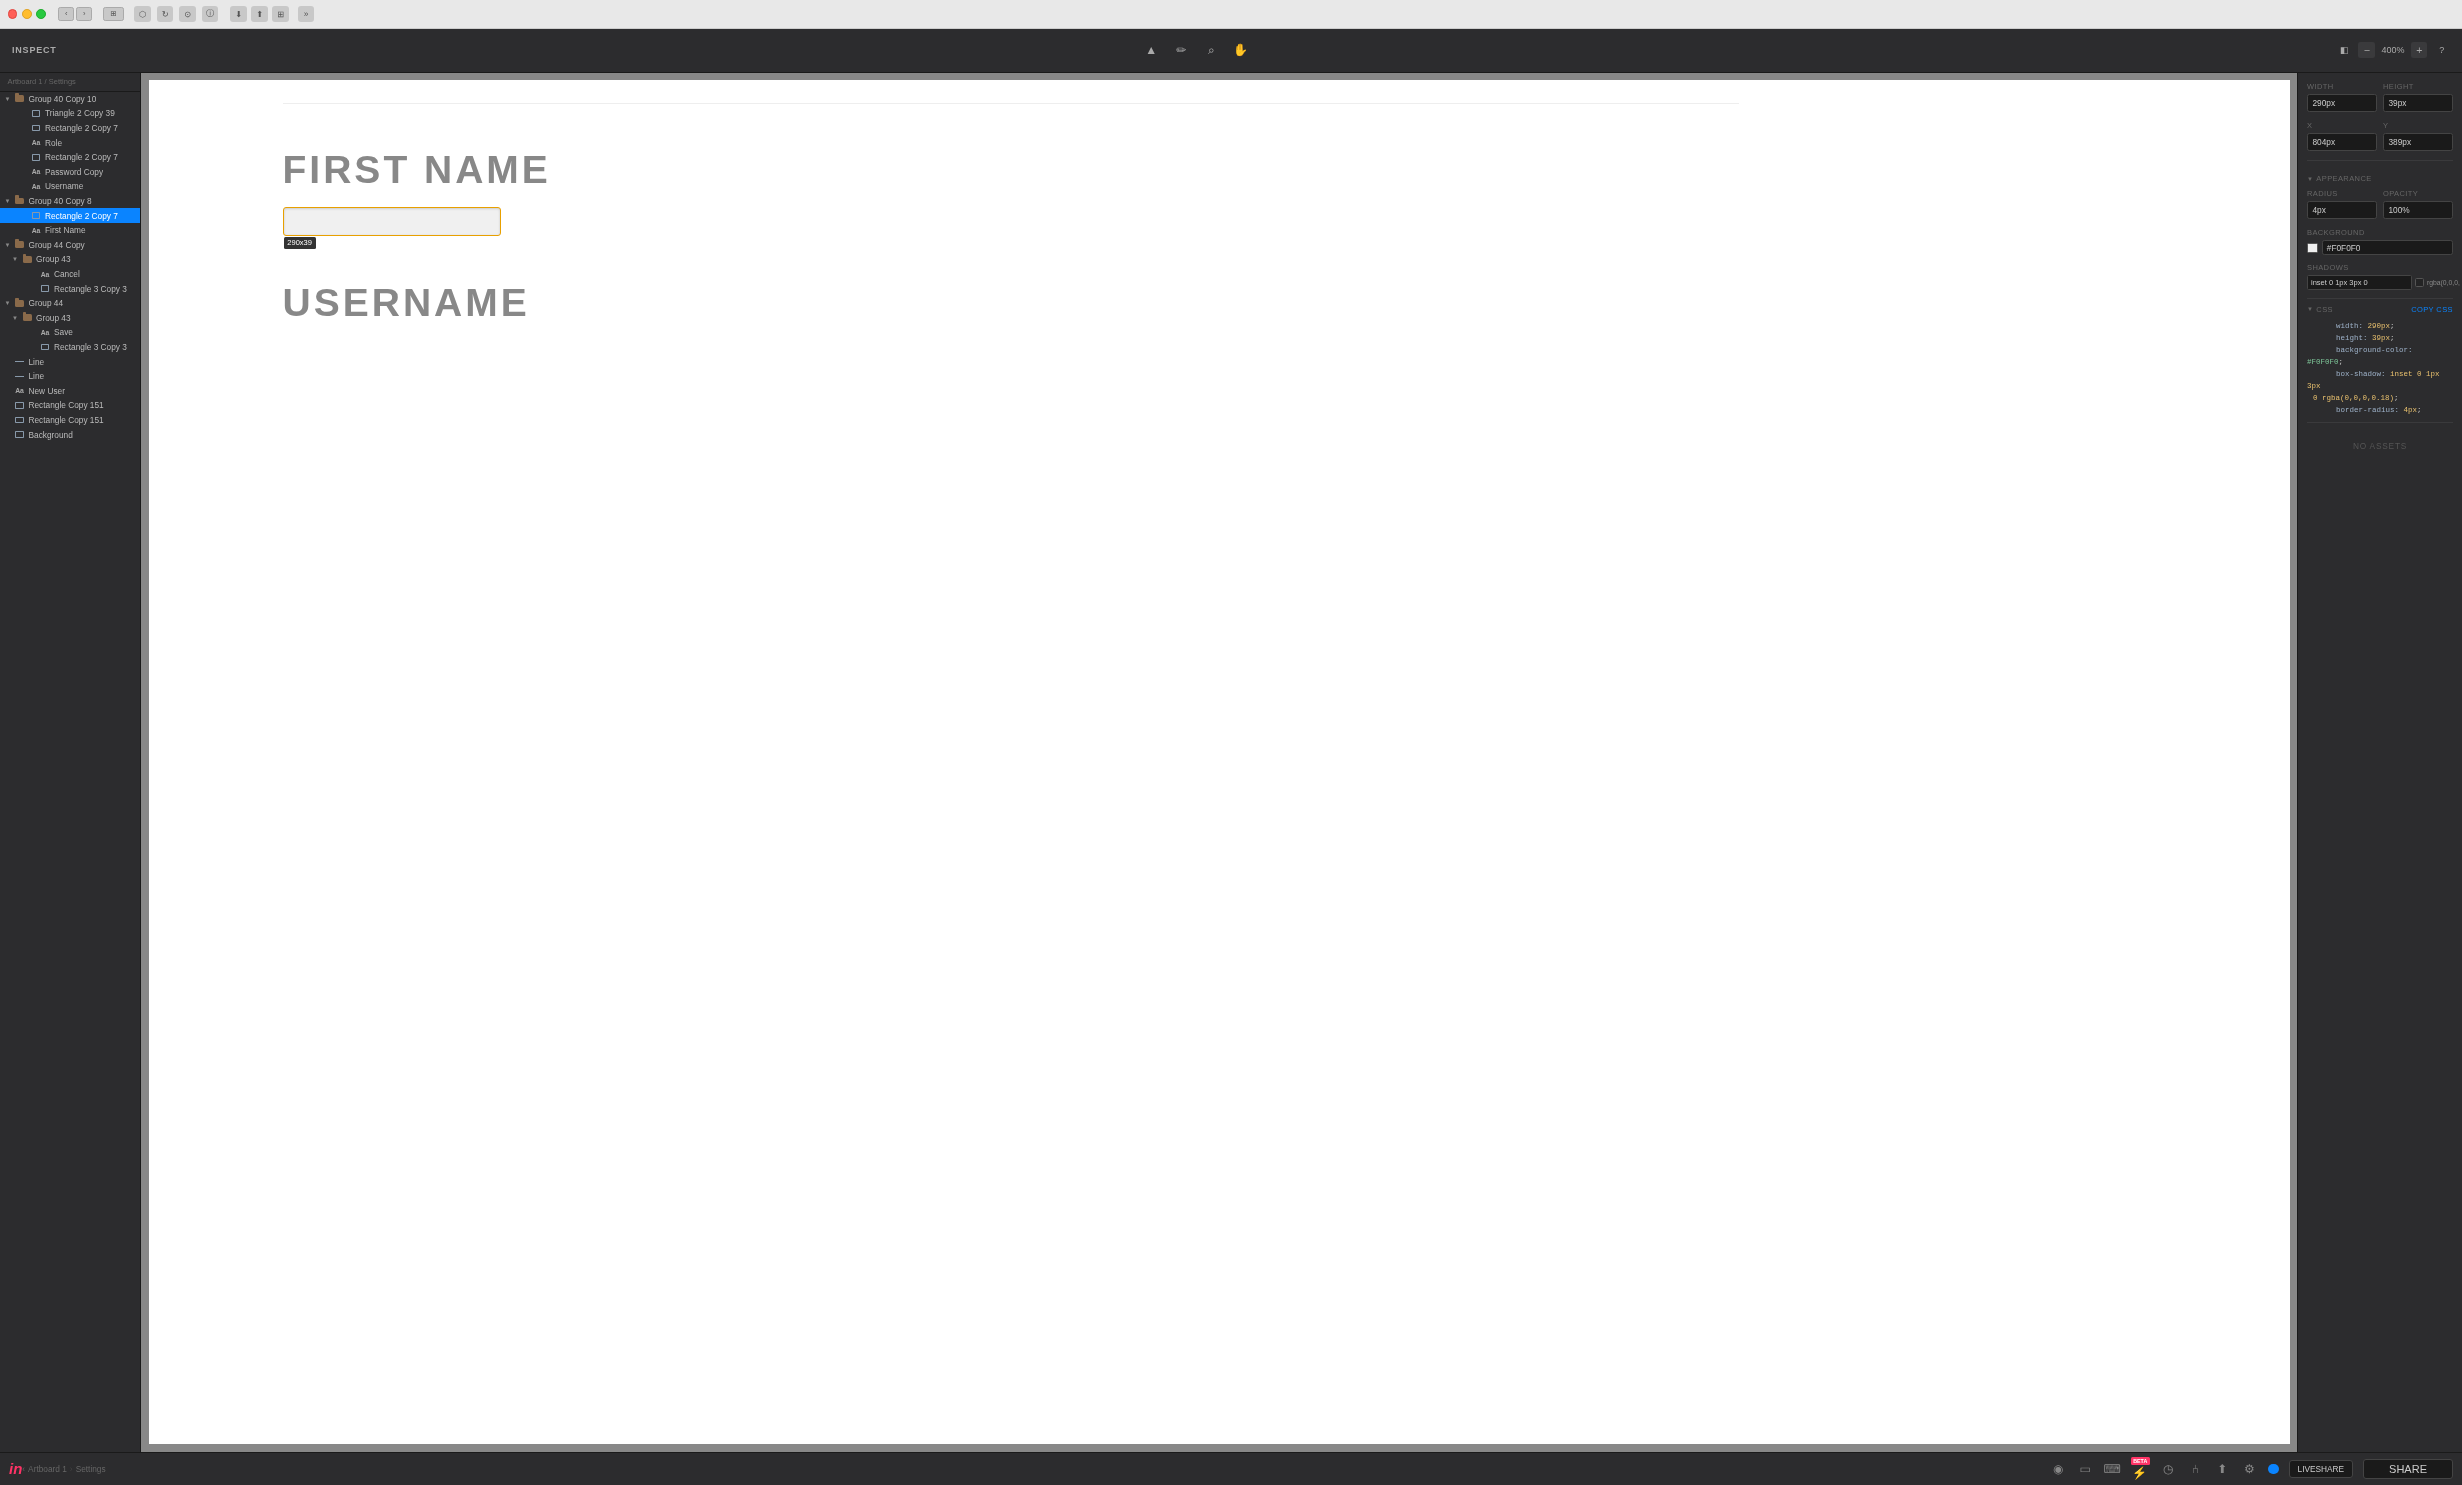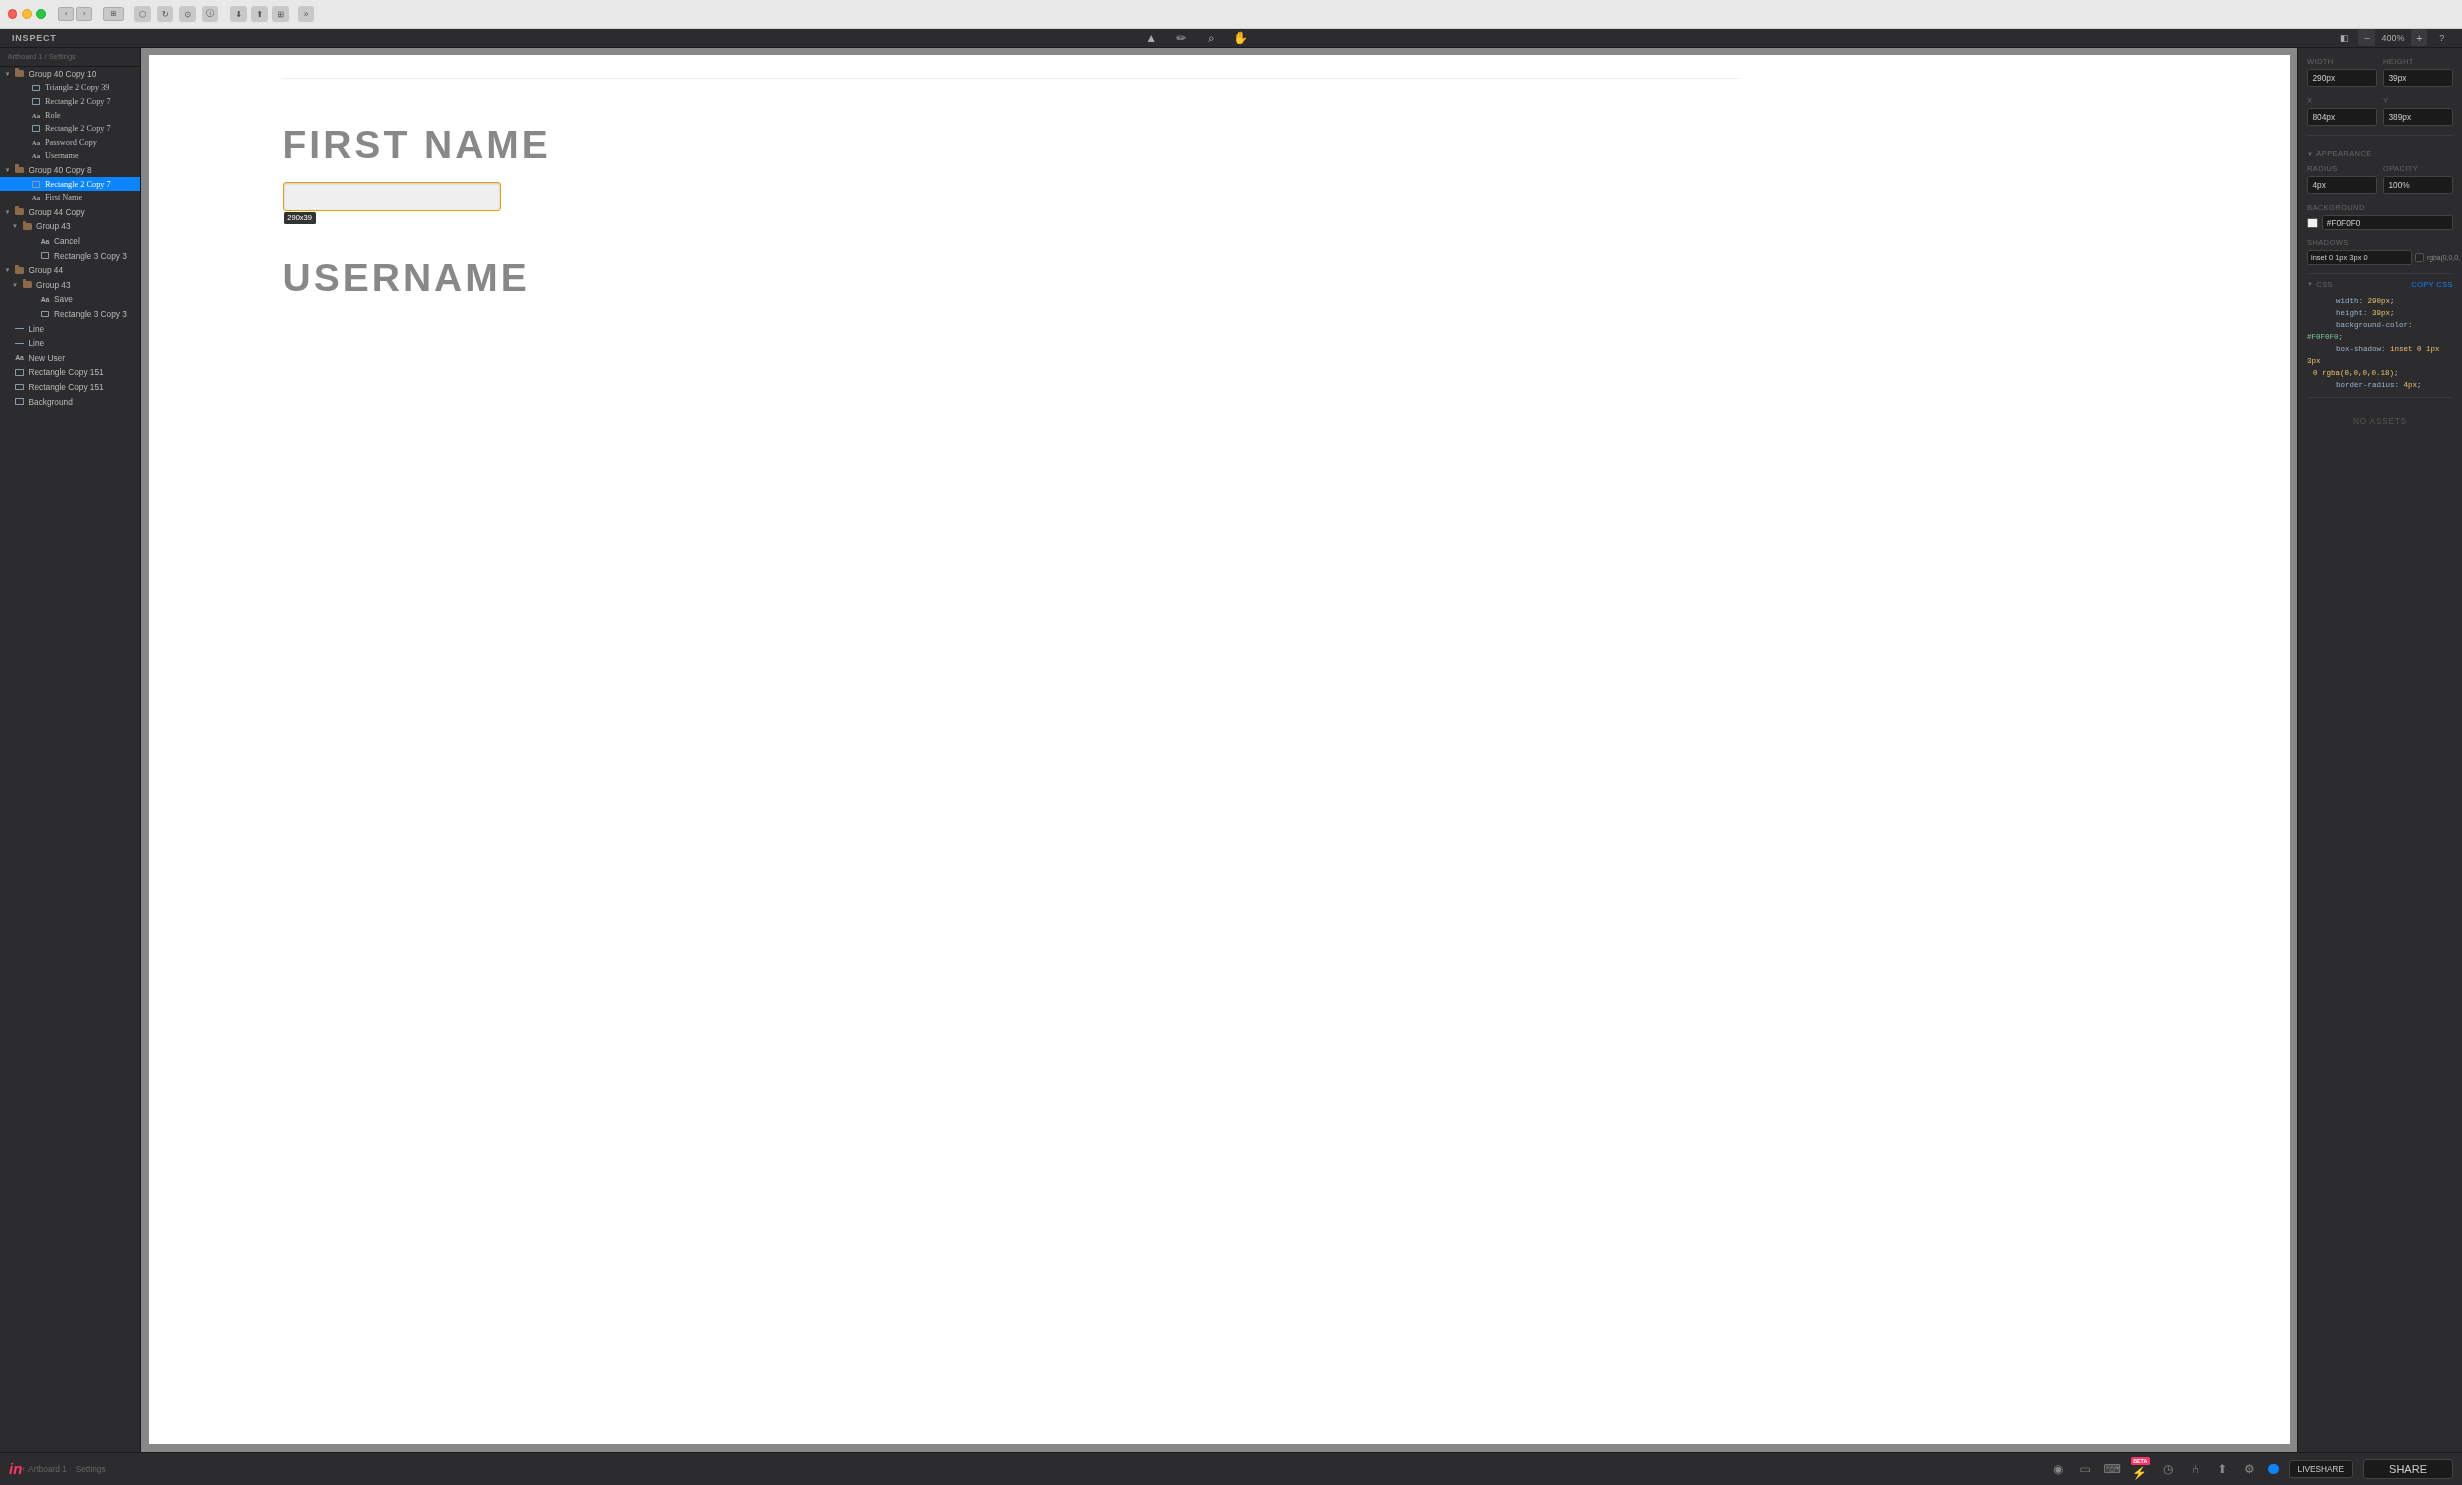--- a/index.html
+++ b/index.html
@@ -31,21 +31,21 @@
 
     
     .app-layout {
       display: flex;
       flex-direction: column;
       height: calc(100vh - 28.6px);
     }
 
     
     .app-header {
-      height: 19px;
+      height: 44px;
       background: #2c2c2e;
       display: flex;
       align-items: center;
       padding: 0 12px;
       border-bottom: 0.8px solid #1a1a1a;
     }
     .inspect-label { font-size: 9px; font-weight: 600; color: #aaa; letter-spacing: 0.8px; text-transform: uppercase; }
     .header-tools { display: flex; gap: 12px; margin: 0 auto; align-items: center; }
     .tool-icon { width: 18px; height: 18px; display: flex; align-items: center; justify-content: center; color: #aaa; font-size: 12px; cursor: pointer; }
     .header-right { display: flex; align-items: center; gap: 6px; }
@@ -92,21 +92,21 @@
     .tree-item.selected .item-label { color: white; }
     .caret { width: 9px; font-size: 6px; color: #888; flex-shrink: 0; }
     .item-icon { width: 12px; height: 9px; flex-shrink: 0; display: flex; align-items: center; justify-content: center; margin-right: 3px; }
     .folder-icon { width: 9px; height: 6.8px; background: #8a6a4a; border-radius: 0 1.5px 1.5px 1.5px; position: relative; }
     .folder-icon::before { content: ''; position: absolute; top: -2.3px; left: 0; width: 3.8px; height: 2.3px; background: #8a6a4a; border-radius: 0.8px 0.8px 0 0; }
     .rect-icon { width: 8.3px; height: 6.8px; border: 1.1px solid #8899aa; border-radius: 0.8px; }
     .text-icon { font-size: 6.8px; color: #aaa; font-weight: bold; }
     .line-icon { width: 8.3px; height: 1.1px; background: #8899aa; }
     .item-label { font-size: 8.3px; color: #bbb; overflow: hidden; text-overflow: ellipsis; }
     .indent-1 { padding-left: 12px; }
-    .indent-2 { padding-left: 21px; font-family: Liberation Serif, serif; }
+    .indent-2 { padding-left: 21px; }
     .indent-3 { padding-left: 30px; }
 
     
     .canvas-area {
       flex: 1;
       background: #888;
       overflow: hidden;
       position: relative;
     }
     .canvas-content {

